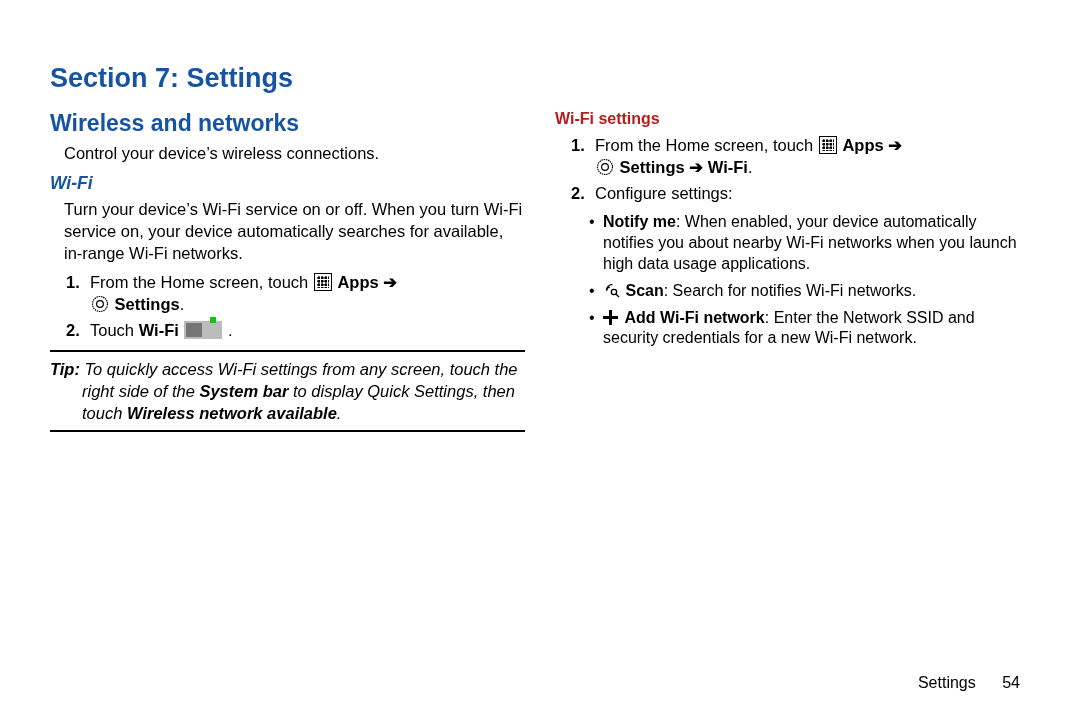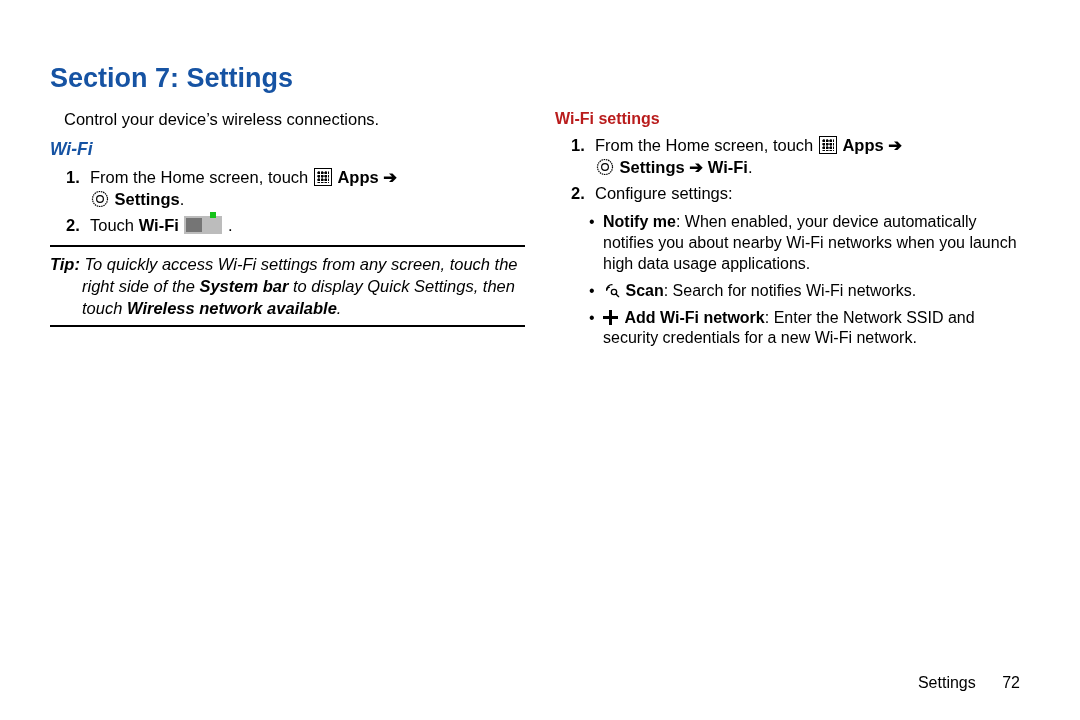--- a/index.html
+++ b/index.html
@@ -173,24 +173,26 @@
   .cond { font-family: "Arial Narrow", Arial, sans-serif; letter-spacing: 0; }
 </style>
 </head>
 <body>
 
 <h1 class="section-title">Section 7: Settings</h1>
 
 <div class="columns">
 
   <div class="col">
+    <h2 class="subsection-title">Wireless and networks</h2>
     <p class="para para-indent">Control your device’s wireless connections.</p>
 
     <h3 class="h-italic">Wi-Fi</h3>
 
+    <p class="para para-indent">Turn your device’s Wi-Fi service on or off. When you turn Wi-Fi service on, your device automatically searches for available, in-range Wi-Fi networks.</p>
 
     <ol class="ol">
       <li>
         <span class="num">1.</span>
         <span>From the Home screen, touch </span>
         <span class="icon-apps"></span>
         <span class="bold">Apps</span>
         <span class="arrow">➔</span>
         <br>
         <span class="icon-settings">
@@ -265,14 +267,14 @@
         <span class="icon-plus"></span>
         <span class="bold">Add Wi-Fi network</span><span>: Enter the Network SSID and security credentials for a new Wi-Fi network.</span>
       </li>
     </ul>
   </div>
 
 </div>
 
 <div class="footer">
   <span>Settings</span>
-  <span class="pg">72</span>
+  <span class="pg">54</span>
 </div>
 
 </body></html>

